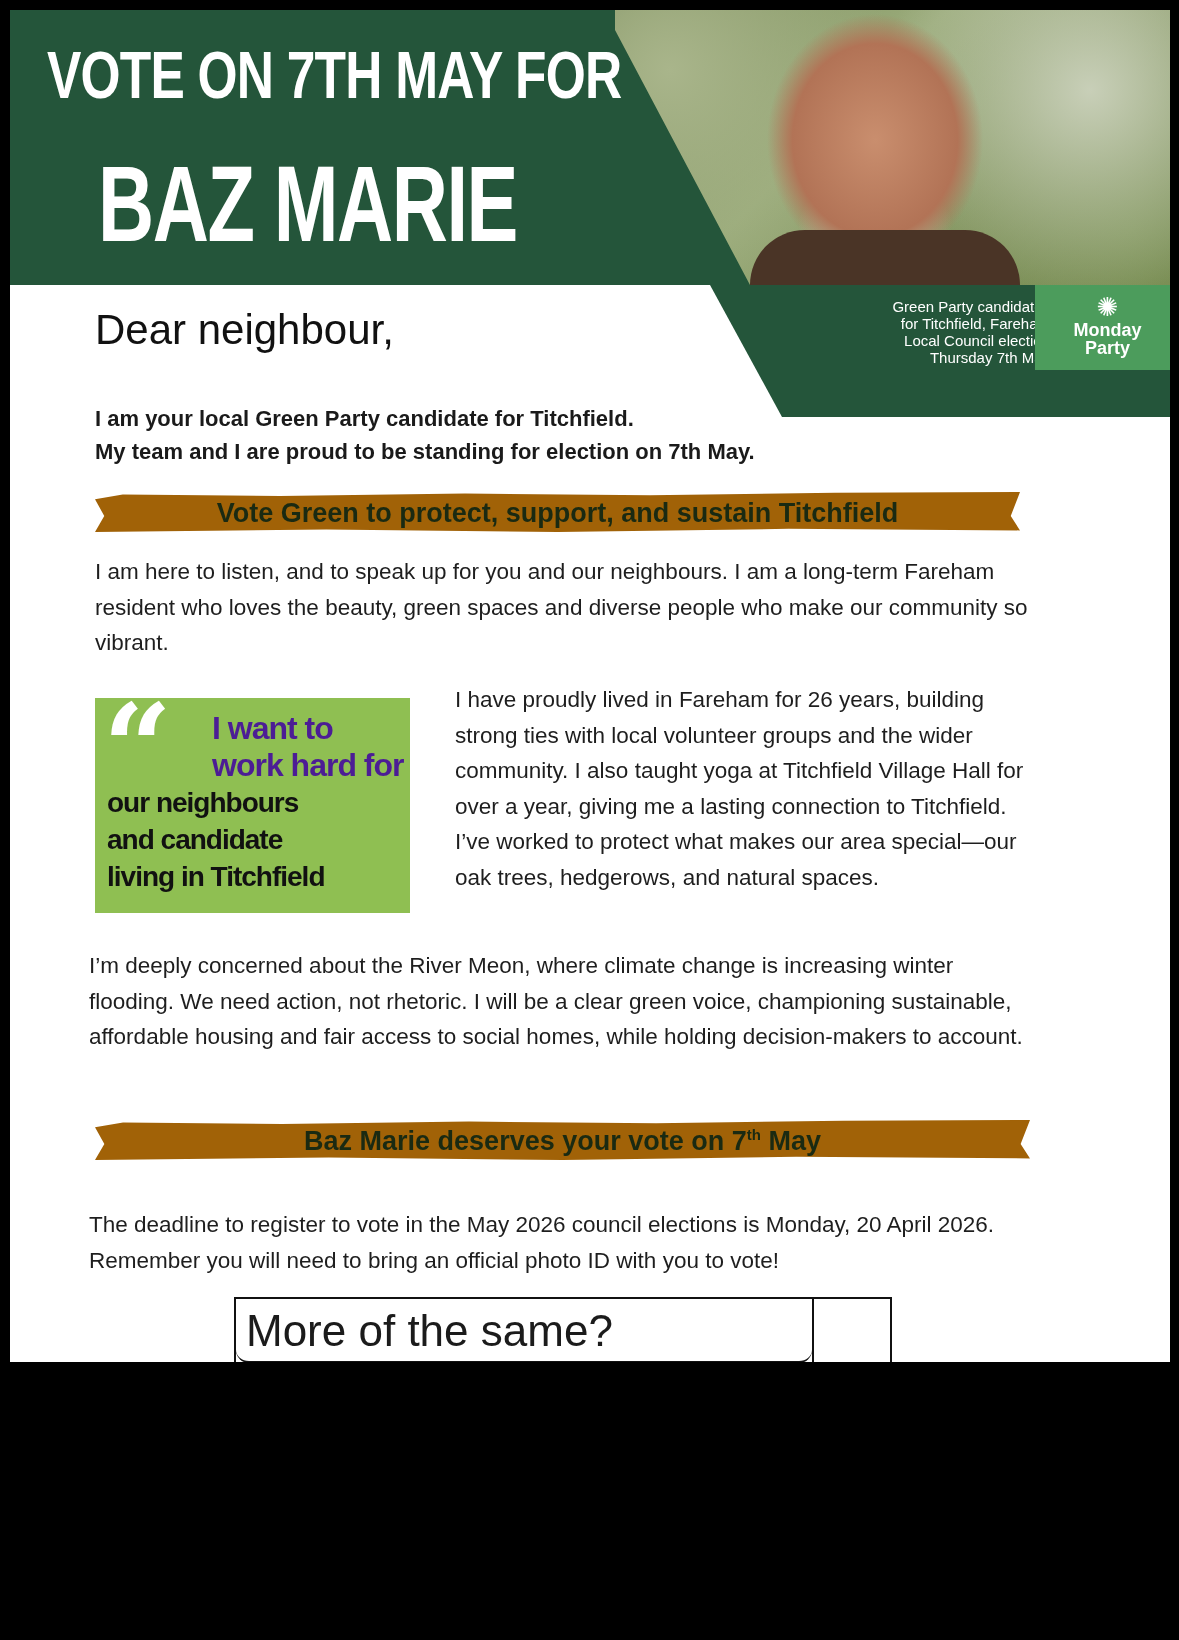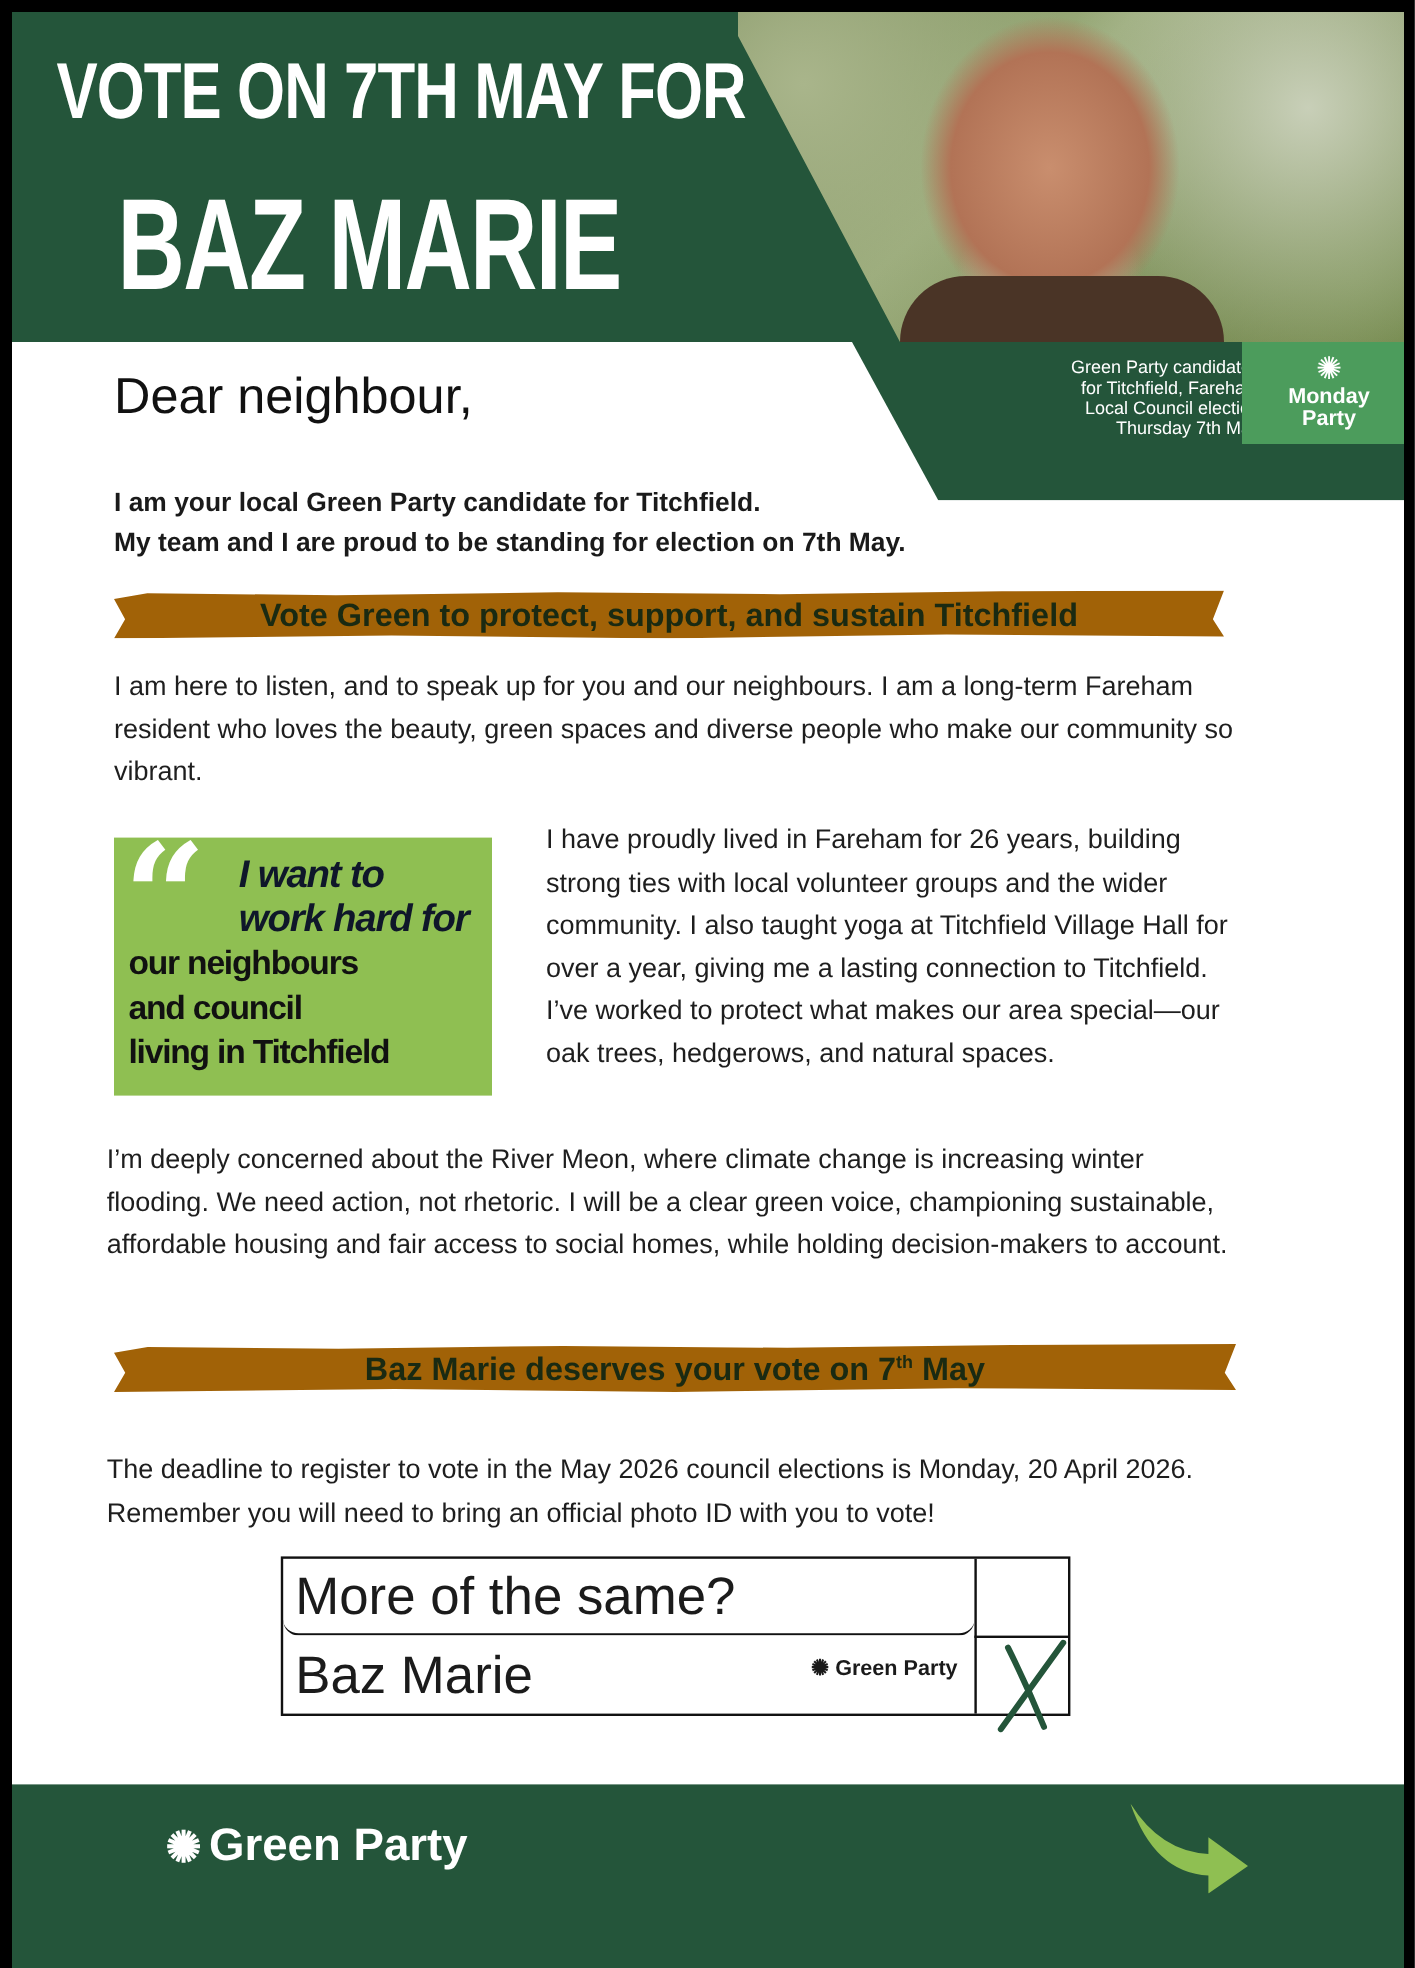--- a/index.html
+++ b/index.html
@@ -1,21 +1,21 @@
 <!DOCTYPE html>
 <html><head>
 <meta charset="utf-8">
 <style>
   html, body { margin:0; padding:0; }
   body {
     width:1179px; height:1640px; background:#000; position:relative; overflow:hidden;
     font-family:"Liberation Sans", sans-serif; color:#1b1b1b;
   }
   .page {
-    position:absolute; left:10px; top:10px; width:1160px; height:1630px; background:#fff; overflow:hidden;
+    position:absolute; left:10px; top:10px; width:1160px; height:1352px; background:#fff; overflow:hidden;
   }
   
   .photo {
     position:absolute; left:600px; top:0; width:570px; height:275px;
     background:
       radial-gradient(ellipse 150px 175px at 265px 130px, #c98e6e 0%, #b27356 55%, rgba(120,80,55,0) 72%),
       radial-gradient(ellipse 110px 70px at 265px 215px, #d8d2c9 0%, rgba(200,190,180,0) 70%),
       radial-gradient(circle at 60px 60px, #a9b58b 0%, rgba(0,0,0,0) 40%),
       radial-gradient(circle at 480px 80px, #c8cfb8 0%, rgba(0,0,0,0) 40%),
       radial-gradient(circle at 520px 220px, #7f945a 0%, rgba(0,0,0,0) 45%),
@@ -58,21 +58,21 @@
     position:absolute; height:40px; background:#a16207; text-align:center; font-weight:700; font-size:27px;
     line-height:42px; color:#1a2a12;
     clip-path: polygon(0 18%, 3% 6%, 20% 10%, 40% 4%, 60% 8%, 80% 2%, 100% 0, 99% 60%, 100% 96%, 75% 92%, 50% 100%, 25% 94%, 0 100%, 1% 60%);
   }
   .banner sup { font-size:15px; line-height:0; }
   .para { position:absolute; font-size:22.5px; line-height:35.5px; color:#1e1e1e; }
   .quote-box {
     position:absolute; left:85px; top:688px; width:315px; height:215px; background:#8fbf52;
   }
   .quote-mark { position:absolute; left:8px; top:-10px; font-family:"DejaVu Serif", serif; font-weight:700; color:#fff; font-size:120px; line-height:1; }
-  .quote-l1 { position:absolute; left:104px; top:12px; font-weight:700; font-size:32px; line-height:37px; color:#0f172a; white-space:nowrap; letter-spacing:-1px;font-style:italic; }
+  .quote-l1 { position:absolute; left:117px; top:12px; font-weight:700; font-size:32px; line-height:37px; color:#4c1d95; white-space:nowrap; letter-spacing:-1px; }
   .quote-rest { position:absolute; left:12px; top:86px; font-weight:700; font-size:28px; line-height:37px; color:#111; white-space:nowrap; letter-spacing:-1px; }
   
   .ballot {
     position:absolute; left:224px; top:1287px; width:658px; height:133px; border:2.5px solid #111; box-sizing:border-box;
   }
   .ballot .row { position:absolute; left:0; width:576px; height:64px; font-size:44px; line-height:64px; padding-left:10px; box-sizing:border-box;border-radius:13px; }
   .ballot .r1 { top:0; border-bottom:2.5px solid #111; }
   .ballot .r2 { top:66px; }
   .ballot .vline { position:absolute; left:576px; top:0; bottom:0; border-left:2.5px solid #111; }
   .ballot .hline2 { position:absolute; left:576px; right:0; top:64px; border-top:2.5px solid #111; }
@@ -123,21 +123,21 @@
   <div class="para" style="left:85px; top:544px; width:935px;">I am here to listen, and to speak up for you and our neighbours. I am a long-term Fareham resident who loves the beauty, green spaces and diverse people who make our community so vibrant.</div>
 
   <div class="quote-box">
     <div class="quote-mark">“</div>
     <div class="quote-l1">
       <div>I want to</div>
       <div>work hard for</div>
     </div>
     <div class="quote-rest">
       <div>our neighbours</div>
-      <div>and council</div>
+      <div>and candidate</div>
       <div>living in Titchfield</div>
     </div>
   </div>
 
   <div class="para" style="left:445px; top:672px; width:575px;">I have proudly lived in Fareham for 26 years, building strong ties with local volunteer groups and the wider community. I also taught yoga at Titchfield Village Hall for over a year, giving me a lasting connection to Titchfield. I’ve worked to protect what makes our area special—our oak trees, hedgerows, and natural spaces.</div>
 
   <div class="para" style="left:79px; top:938px; width:945px;">I’m deeply concerned about the River Meon, where climate change is increasing winter flooding. We need action, not rhetoric. I will be a clear green voice, championing sustainable, affordable housing and fair access to social homes, while holding decision-makers to account.</div>
 
   <div class="banner" style="left:85px; top:1110px; width:935px;">
     <span>Baz Marie deserves your vote on 7</span><sup>th</sup><span> May</span>

